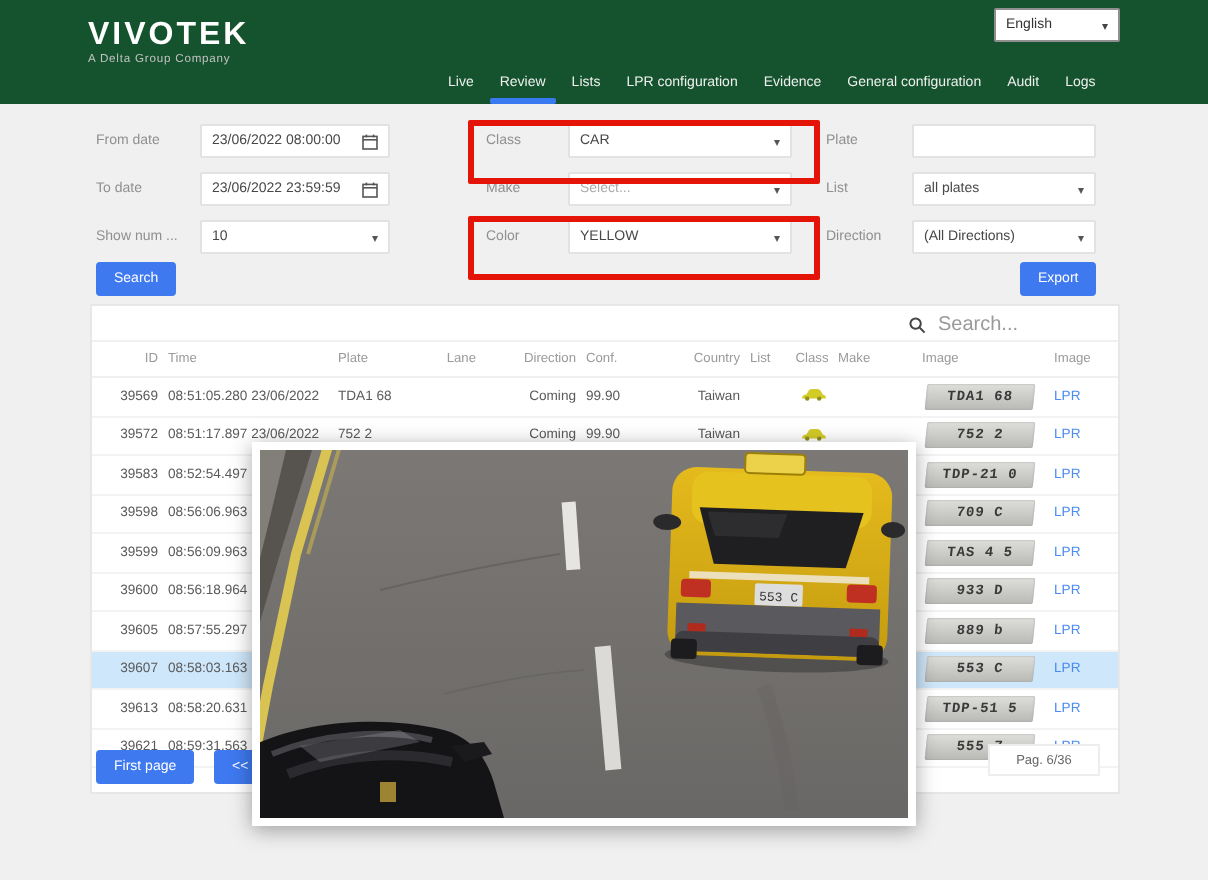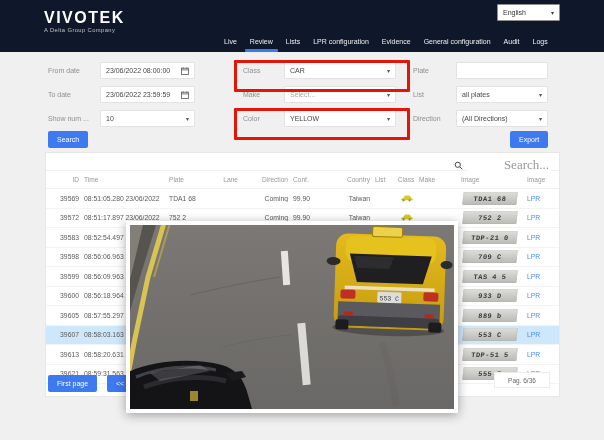--- a/index.html
+++ b/index.html
@@ -1,19 +1,19 @@
 <!DOCTYPE html>
 <html><head>
 <meta charset="utf-8">
 <style>
   html,body{margin:0;padding:0;background:#dcdcdc;}
   .screen{position:relative;width:604px;height:440px;background:#f0f0f1;overflow:hidden;
           font-family:"Liberation Sans",sans-serif;-webkit-font-smoothing:antialiased;}
   
-  .topbar{position:absolute;left:0;top:0;width:604px;height:52px;background:#0f172a;}
+  .topbar{position:absolute;left:0;top:0;width:604px;height:52px;background:#14532d;}
   .logo{position:absolute;left:44px;top:9px;color:#fff;}
   .logo .brand{font-size:16px;font-weight:bold;letter-spacing:1.5px;line-height:17px;}
   .logo .tagline{font-size:5.8px;letter-spacing:.4px;color:#c2c2c2;margin-top:1px;}
   .lang{position:absolute;left:497px;top:4px;width:63px;height:17px;background:#fff;border:1px solid #8f8f8f;
         display:flex;align-items:center;justify-content:space-between;padding:0 5px;box-sizing:border-box;
         font-size:7px;color:#333;border-radius:1px;}
   .lang .caret{font-size:6px;color:#444;}
   .nav{position:absolute;left:224px;bottom:0;display:flex;gap:13px;align-items:flex-end;}
   .nav-item{font-size:7px;color:#efefef;padding-bottom:7px;position:relative;white-space:nowrap;cursor:pointer;}
   .nav-item.active::after{content:"";position:absolute;left:-5px;right:-5px;bottom:0;height:3px;background:#3a7af0;border-radius:1px;}
@@ -33,21 +33,21 @@
   #search-btn{left:48px;top:131px;}
   #export-btn{left:510px;top:131px;}
   .hl-box{position:absolute;border:3px solid #e41408;border-radius:1px;z-index:15;pointer-events:none;}
   #hl-class{left:234px;top:60px;width:170px;height:26px;}
   #hl-color{left:234px;top:108px;width:170px;height:26px;}
   
   .card{position:absolute;left:45px;top:152px;width:515px;height:245px;background:#fff;border:1px solid #e7e7e7;
         box-sizing:border-box;z-index:1;}
   .card-search{position:absolute;left:0;top:0;width:100%;height:17px;border-bottom:1px solid #f0f0f0;}
   .card-search .box{position:absolute;left:408px;top:3px;display:flex;align-items:center;gap:4px;}
-  .card-search input{border:none;outline:none;font-size:13px;color:#555;width:80px;font-family:Liberation Serif, serif;text-align:right;}
+  .card-search input{border:none;outline:none;font-size:10px;color:#555;width:80px;font-family:Liberation Sans, sans-serif;}
   .card-search input::placeholder{color:#9a9a9a;}
   .grid{display:grid;grid-template-columns:38px 85px 48px 26px 50px 34px 48px 18px 26px 42px 66px 33px;align-items:center;}
   .thead{height:18px;border-bottom:1px solid #f0f0f0;margin-top:17px;}
   .th{font-size:6.6px;color:#9a9a9a;white-space:nowrap;}
   .trow{height:18.5px;border-bottom:1px solid #f3f3f3;cursor:pointer;}
   .trow.selected{background:#cfe7fa;}
   .td{font-size:6.8px;color:#5a5a5a;white-space:nowrap;overflow:hidden;}
   .a-r{text-align:right;padding-right:5px;box-sizing:border-box;}
   .a-c{text-align:center;}
   .plate-thumb{width:54px;height:13px;margin-left:2px;border-radius:1px;display:flex;align-items:center;justify-content:center;

